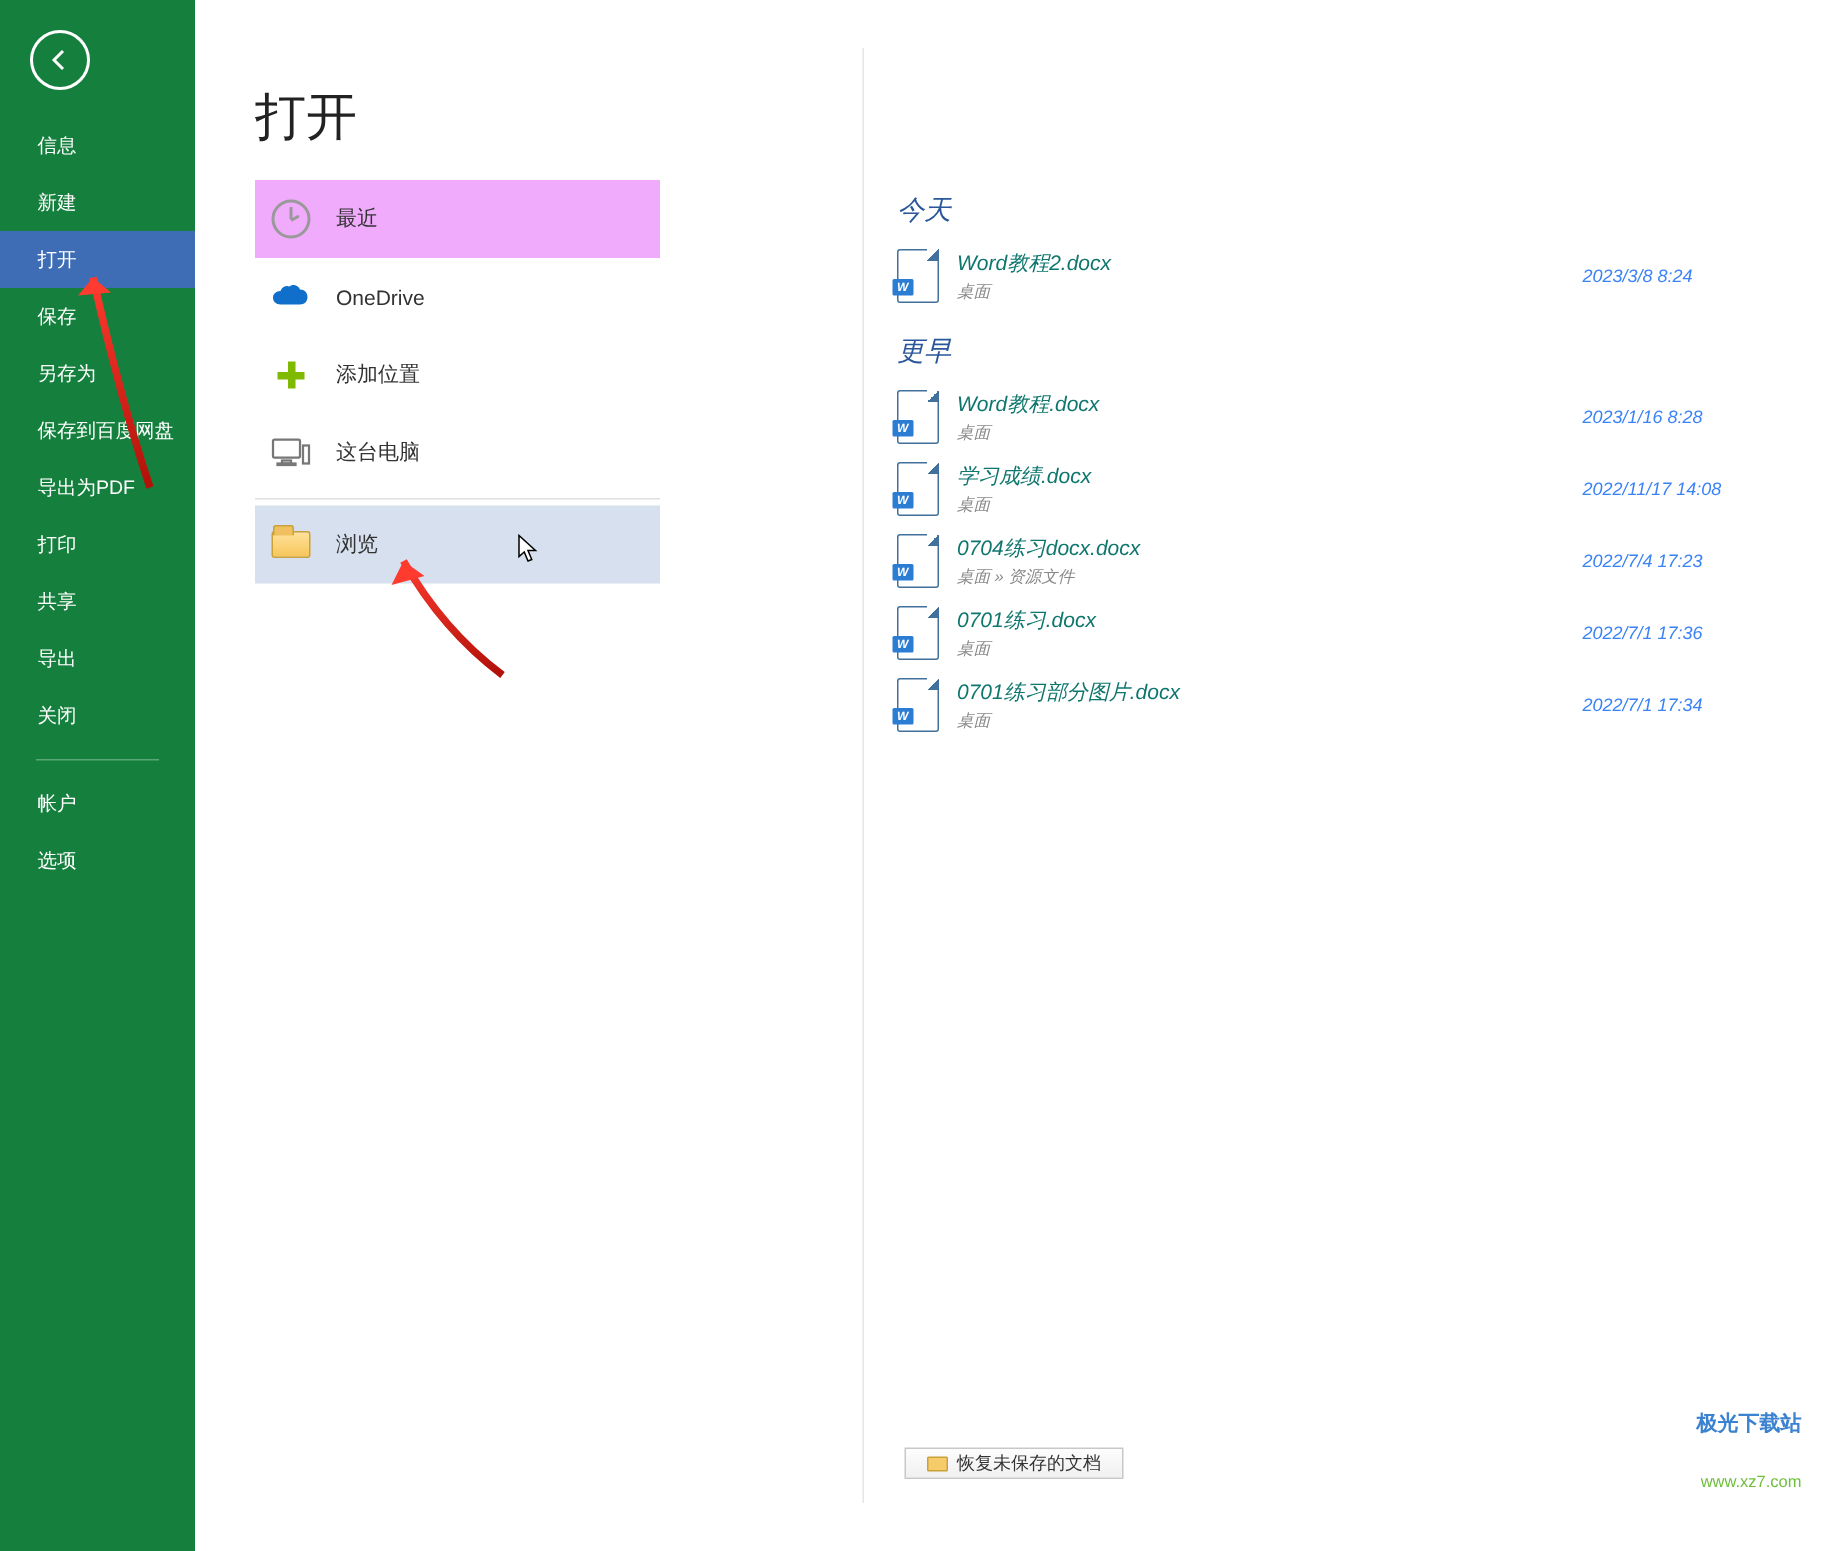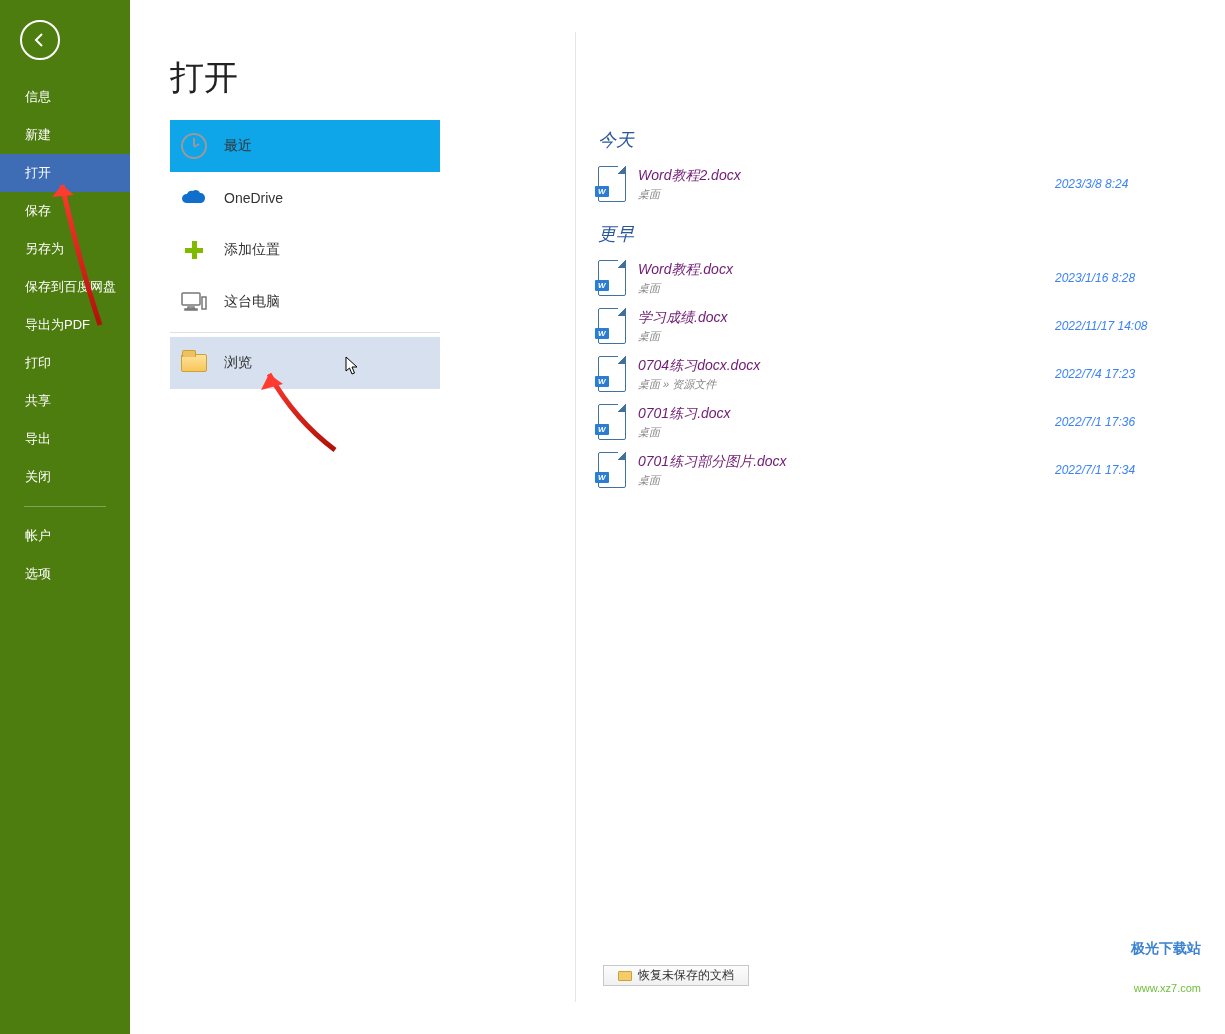--- a/index.html
+++ b/index.html
@@ -5,47 +5,47 @@
   * { box-sizing: border-box; margin: 0; padding: 0; font-family: "Microsoft YaHei", "Segoe UI", sans-serif; }
   body { width: 1225px; height: 1034px; background: #fff; overflow: hidden; position: relative; }
 
   .titlebar { position: absolute; top: 0; left: 130px; right: 0; height: 32px; background: #fff; display: flex; align-items: center; justify-content: center; }
   .titlebar .title { font-size: 12px; color: #666; }
   .winbtns { position: absolute; right: 0; top: 0; display: flex; }
   .winbtn { width: 42px; height: 28px; display: flex; align-items: center; justify-content: center; color: #666; font-size: 12px; cursor: pointer; }
   .winbtn.help { font-size: 14px; font-weight: bold; }
   .login-label { position: absolute; right: 10px; top: 36px; font-size: 11px; color: #666; }
 
-  .sidebar { position: absolute; left: 0; top: 0; width: 130px; height: 1034px; background: #4d7c0f; color: #fff; }
+  .sidebar { position: absolute; left: 0; top: 0; width: 130px; height: 1034px; background: #15803d; color: #fff; }
   .back-btn { width: 40px; height: 40px; border: 2px solid #fff; border-radius: 50%; margin: 20px 0 0 20px; display: flex; align-items: center; justify-content: center; cursor: pointer; }
   .nav-list { margin-top: 18px; }
   .nav-item { padding: 10px 0 10px 25px; font-size: 13px; cursor: pointer; }
   .nav-item.active { background: #3E6DB5; }
   .nav-sep { height: 1px; background: rgba(255,255,255,0.3); margin: 10px 24px; }
 
   .content { position: absolute; left: 130px; top: 0; right: 0; bottom: 0; background: #fff; display: flex; }
   .page-title { position: absolute; left: 40px; top: 55px; font-size: 34px; font-weight: 300; color: #222; }
 
   .sources { position: absolute; left: 40px; top: 120px; width: 270px; }
   .source-item { display: flex; align-items: center; padding: 12px 10px; font-size: 14px; color: #333; cursor: pointer; }
-  .source-item.selected { background: #0ea5e9; text-align: right; }
+  .source-item.selected { background: #f0abfc; text-align: right; }
   .source-item.hover { background: #D6E0EE; }
   .source-icon { width: 28px; height: 28px; margin-right: 16px; display: flex; align-items: center; justify-content: center; }
   .source-sep { height: 1px; background: #e0e0e0; margin: 4px 0; }
 
   .divider { position: absolute; left: 445px; top: 32px; bottom: 32px; width: 1px; background: #e6e6e6; }
 
   .files { position: absolute; left: 468px; top: 128px; right: 30px; font-style: italic; }
   .section-heading { font-size: 18px; color: #2A579A; margin-bottom: 8px; }
   .file-row { display: flex; align-items: center; padding: 6px 0; cursor: pointer; }
   .doc-icon { width: 28px; height: 36px; border: 1.5px solid #41719C; border-radius: 2px; position: relative; margin-right: 12px; flex-shrink: 0; background: #fff; }
   .doc-icon::before { content: ""; position: absolute; right: -1px; top: -1px; width: 8px; height: 8px; background: linear-gradient(135deg, #fff 50%, #41719C 50%); }
   .doc-icon .badge { position: absolute; left: -4px; bottom: 4px; background: #2B7CD3; color: #fff; font-size: 8px; padding: 1px 3px; border-radius: 1px; font-weight: bold; }
   .file-info { flex: 1; }
-  .file-name { font-size: 14px; color: #701a75; }
+  .file-name { font-size: 14px; color: #0f766e; }
   .file-path { font-size: 11px; color: #888; margin-top: 2px; }
   .file-date { font-size: 12px; color: #3b82f6; width: 140px; text-align: left; }
 
   .recover-btn { position: absolute; left: 473px; bottom: 48px; padding: 1px 14px; font-size: 12px; border: 1px solid #c8c8c8; background: linear-gradient(#fdfdfd,#f0f0f0); color: #333; cursor: pointer; display: flex; align-items: center; gap: 6px; }
   .recover-folder { display:inline-block; width:14px; height:10px; background:#f6cc6a; border:1px solid #c9a23c; border-radius:1px; }
 
   .watermark { position: absolute; right: 24px; bottom: 40px; font-size: 12px; text-align: right; }
   .watermark .line1 { color: #3B82D0; font-size: 14px; font-weight: bold; }
   .watermark .line2 { color: #6EBF3B; font-size: 11px; margin-top: 24px; }
 

